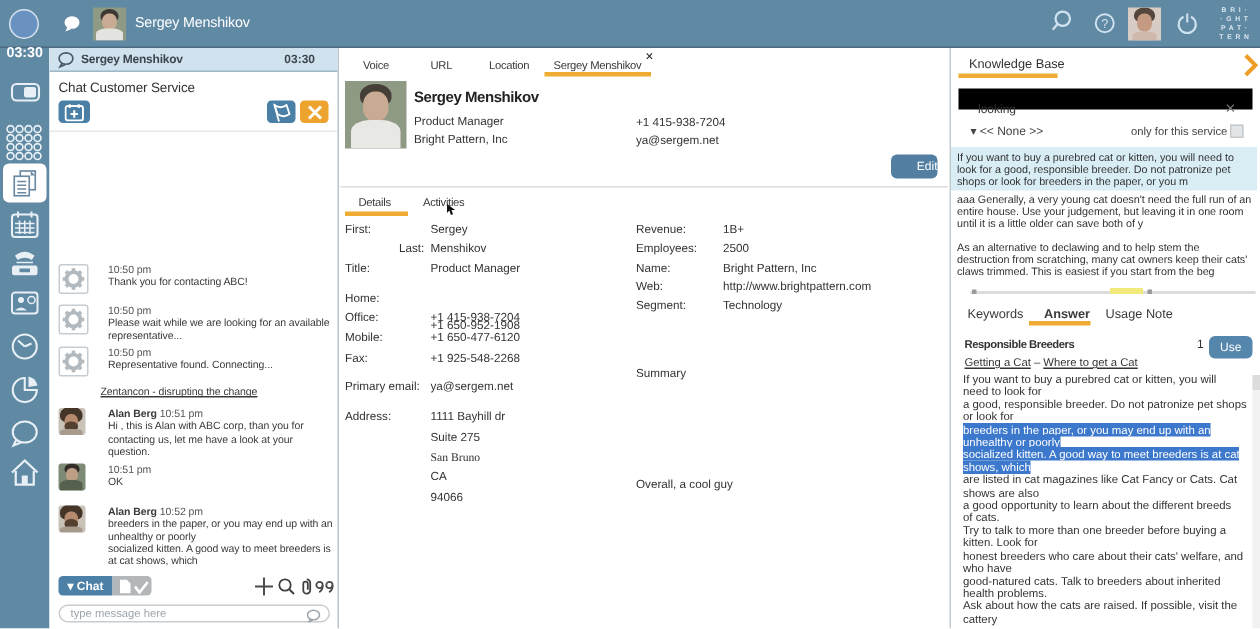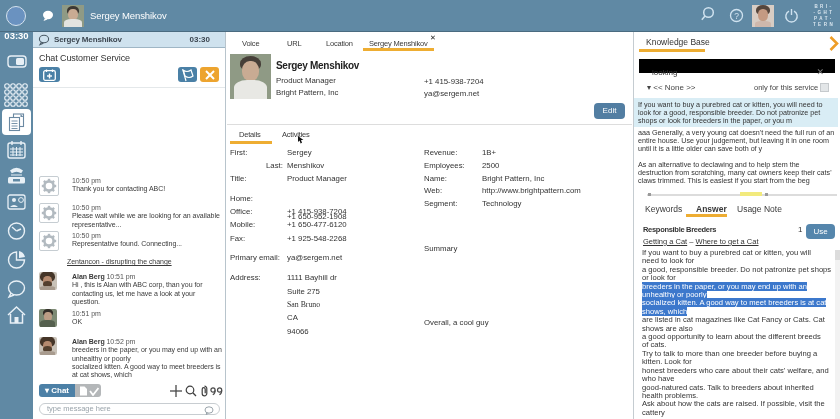--- a/index.html
+++ b/index.html
@@ -52,21 +52,21 @@
 .tab { position:absolute; font-size:7.5px; letter-spacing:-0.2px; color:#3a3a3a; white-space:nowrap; }
 .ktab { font-size:8.5px !important; letter-spacing:0px !important; }
 .orange-ul { position:absolute; height:2.5px; background:#eead32; }
 #photo { left:3px; top:22px; width:41px; height:45px; }
 #mname { left:49px; top:28px; font-size:10px; letter-spacing:-0.3px; font-weight:bold; color:#222; }
 #mrole { left:49px; top:44px; font-size:7.8px; color:#333; }
 #mcompany { left:49px; top:56px; font-size:7.8px; color:#333; }
 #mphone { left:197px; top:45px; font-size:7.8px; color:#333; }
 #memail { left:197px; top:57px; font-size:7.8px; color:#333; }
 #editbtn { left:367px; top:71px; width:31px; height:16px; background:#527ea2; border-radius:4px;
-  color:#fff; font-size:8px; text-align:center; line-height:16px; }
+  color:#fff; font-size:8px; text-align:right; line-height:16px; }
 #middivider { left:0; top:92px; width:405px; height:1px; background:#ddd; }
 .frow { position:absolute; font-size:7.8px; color:#333; white-space:nowrap; }
 
 
 #kbpanel { left:633px; top:32px; width:207px; height:387px; background:#fff;
   border-left:1px solid #c5ccd1; }
 #kbtitle { left:12px; top:5px; font-size:8.5px; color:#333; }
 
 #kbsearch { left:5px; top:27px; width:196px; height:13px; border:7px solid #000000; background:#fff; }
 #kbsearch .q { position:absolute; left:6px; top:2px; font-size:8px; color:#333; }

